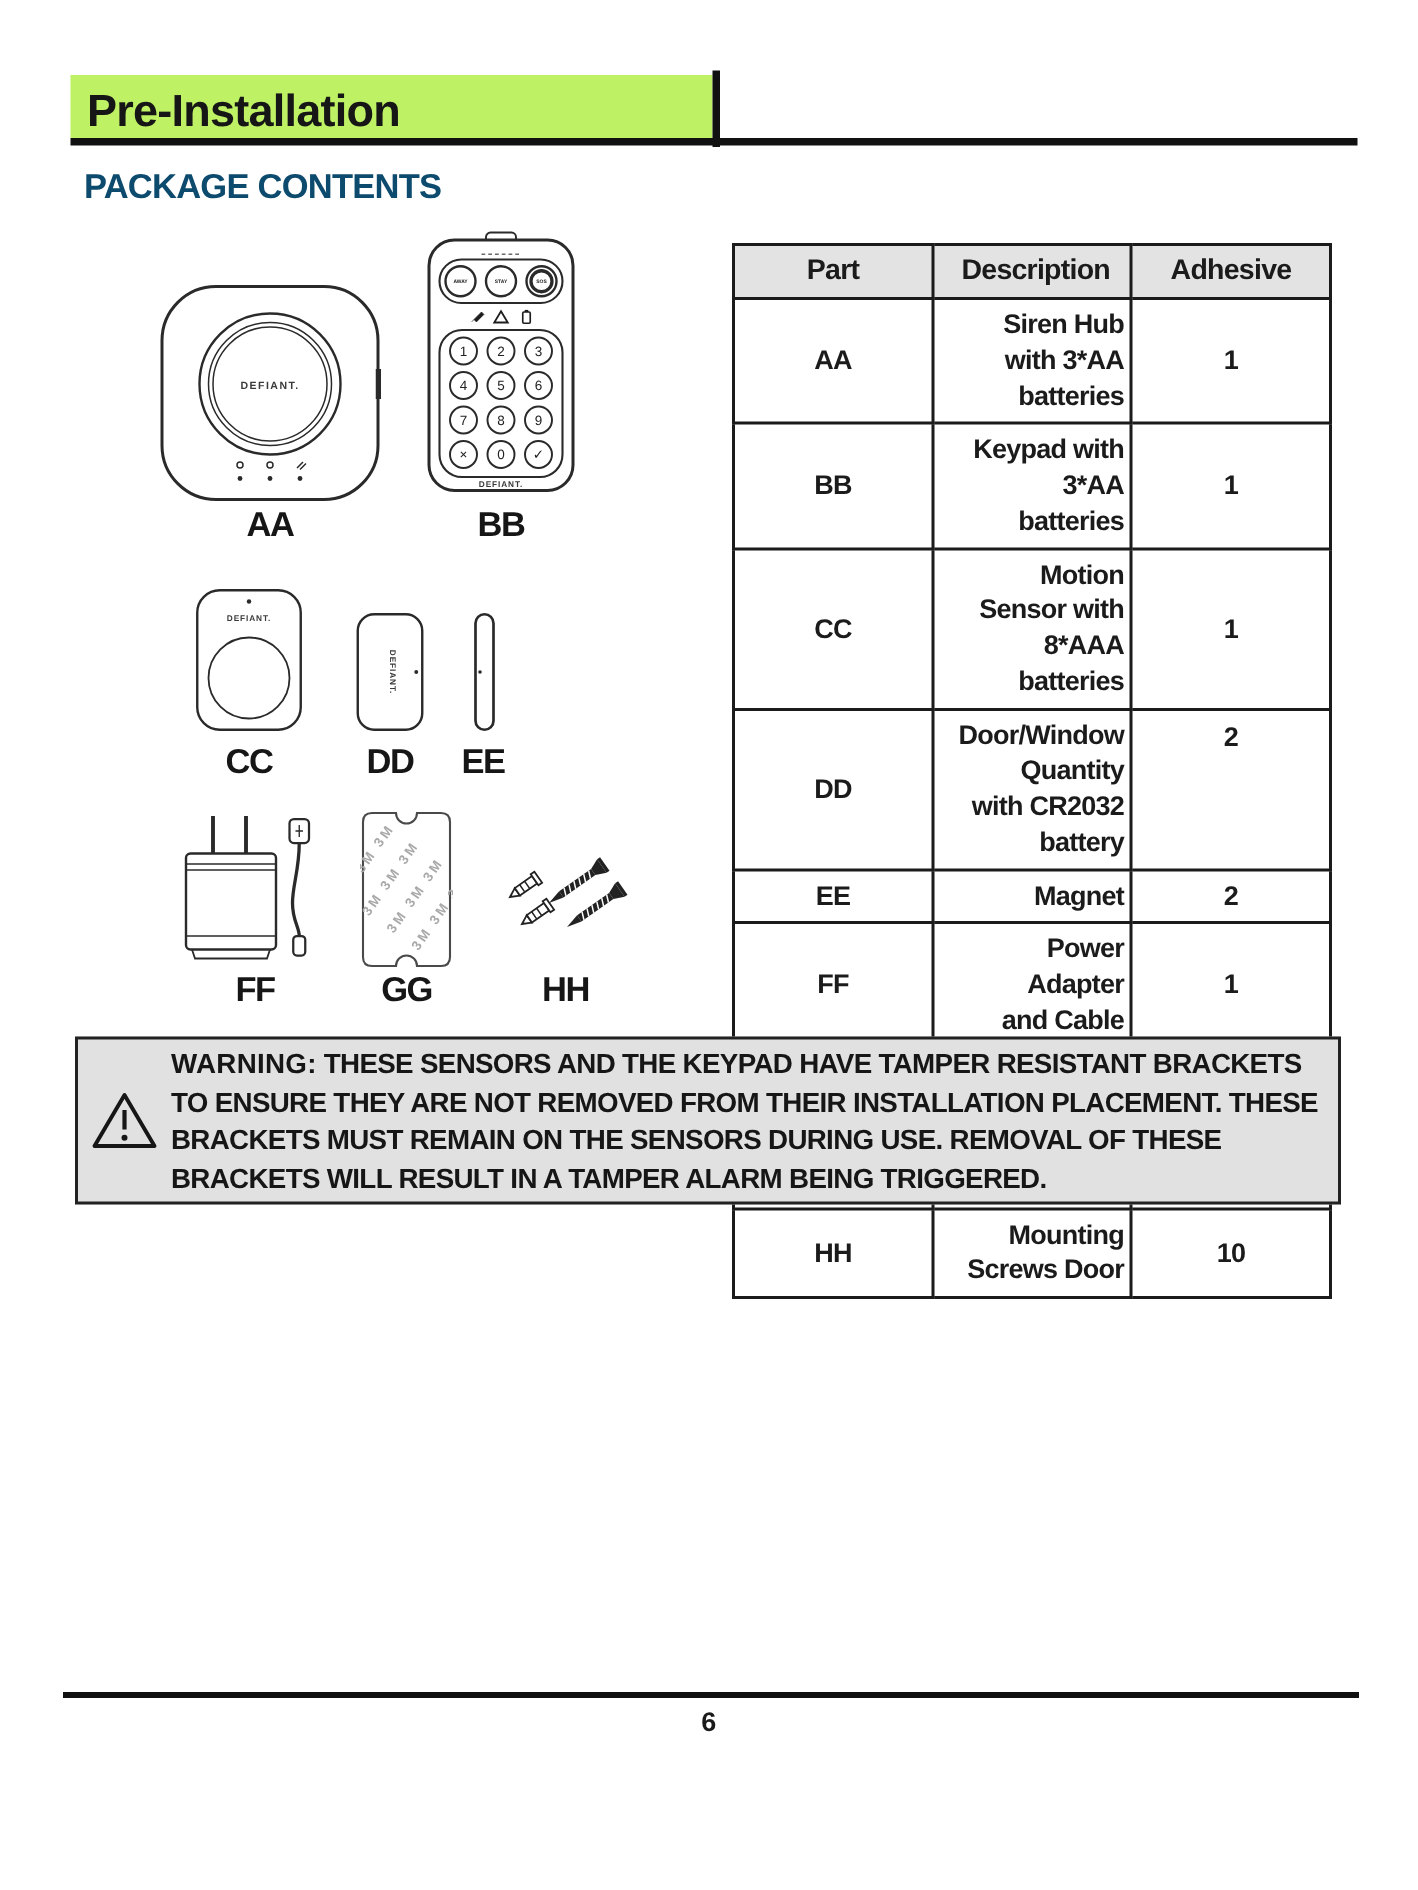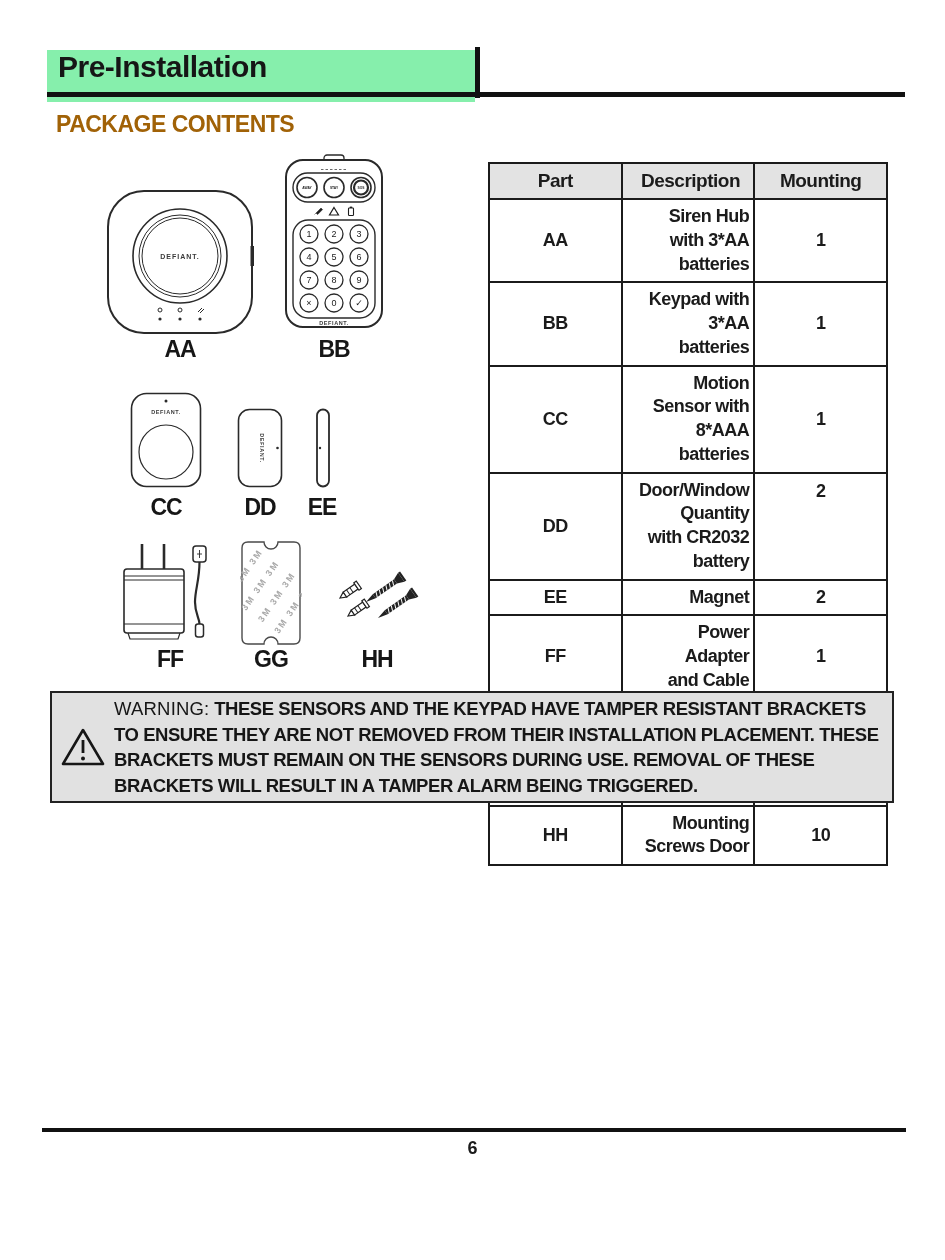--- a/index.html
+++ b/index.html
@@ -1,27 +1,27 @@
 <!DOCTYPE html>
 <html><head>
 <meta charset="utf-8">
 <style>
   html,body{margin:0;padding:0;background:#fff;}
   .page{position:relative;width:945px;height:1260px;background:#ffffff;
         font-family:"Liberation Sans",sans-serif;color:#1d1d1d;overflow:hidden;}
 
   
-  .header-bar{position:absolute;left:47px;top:50px;width:428px;height:52px;
-              background:#86efac;display:flex;align-items:flex-start;}
+  .header-bar{position:absolute;left:47px;top:50px;width:428px;height:42px;
+              background:#bef264;display:flex;align-items:flex-end;}
   .header-bar h1{margin:0;padding-left:11px;font-size:30px;font-weight:700;
                  letter-spacing:-0.5px;color:#161616;}
   .header-vline{position:absolute;left:475px;top:47px;width:5px;height:51px;background:#111;}
   .header-hline{position:absolute;left:47px;top:92px;width:858px;height:5px;background:#111;}
   .section-title{position:absolute;left:56px;top:111px;margin:0;font-size:23px;
-                 font-weight:700;letter-spacing:-0.5px;color:#a16207;}
+                 font-weight:700;letter-spacing:-0.5px;color:#0c4a6e;}
 
   
   .fig{position:absolute;}
   .fig svg{display:block;}
   .fig-label{position:absolute;font-size:23px;font-weight:700;letter-spacing:-1px;
              text-align:center;color:#161616;}
   .svg-brand{font-family:"Liberation Sans",sans-serif;font-size:7px;font-weight:700;
              letter-spacing:1px;text-anchor:middle;fill:#3a3a3a;}
   .svg-brand-sm{font-family:"Liberation Sans",sans-serif;font-size:5.5px;font-weight:700;
              letter-spacing:0.6px;text-anchor:middle;fill:#3a3a3a;}
@@ -47,21 +47,21 @@
   .c-qty{text-align:center;width:118px;}
   .parts-table tbody tr:nth-child(4) .c-qty{vertical-align:top;padding-top:7px;}
 
   
   .warning-box{position:absolute;left:50px;top:691px;width:844px;height:112px;
                background:#e1e1e1;border:2px solid #222;box-sizing:border-box;
                display:flex;align-items:center;}
   .warning-icon{flex:0 0 62px;display:flex;justify-content:center;align-items:center;}
   .warning-text{flex:1;font-size:18.5px;font-weight:700;letter-spacing:-0.45px;
                 line-height:25.5px;color:#161616;padding-right:8px;}
-  .warning-label{font-weight:400;letter-spacing:0.2px;}
+  .warning-label{font-weight:700;letter-spacing:0.2px;}
 
   
   .footer-line{position:absolute;left:42px;top:1128px;width:864px;height:4px;background:#111;}
   .page-number{position:absolute;left:0;top:1138px;width:945px;text-align:center;
                font-size:18px;font-weight:600;color:#1b1b1b;}
 </style>
 </head>
 <body>
 
 <div class="page">
@@ -260,21 +260,21 @@
       </g>
     </svg>
   </div>
   <div class="fig-label" style="left:352px;top:646px;width:50px;">HH</div>
 
   <table class="parts-table">
     <thead>
       <tr>
         <th class="th-part">Part</th>
         <th class="th-desc">Description</th>
-        <th class="th-qty">Mounting</th>
+        <th class="th-qty">Adhesive</th>
       </tr>
     </thead>
     <tbody>
       <tr>
         <td class="c-part">AA</td>
         <td class="c-desc">Siren Hub with 3*AA
 batteries</td>
         <td class="c-qty">1</td>
       </tr>
       <tr>

